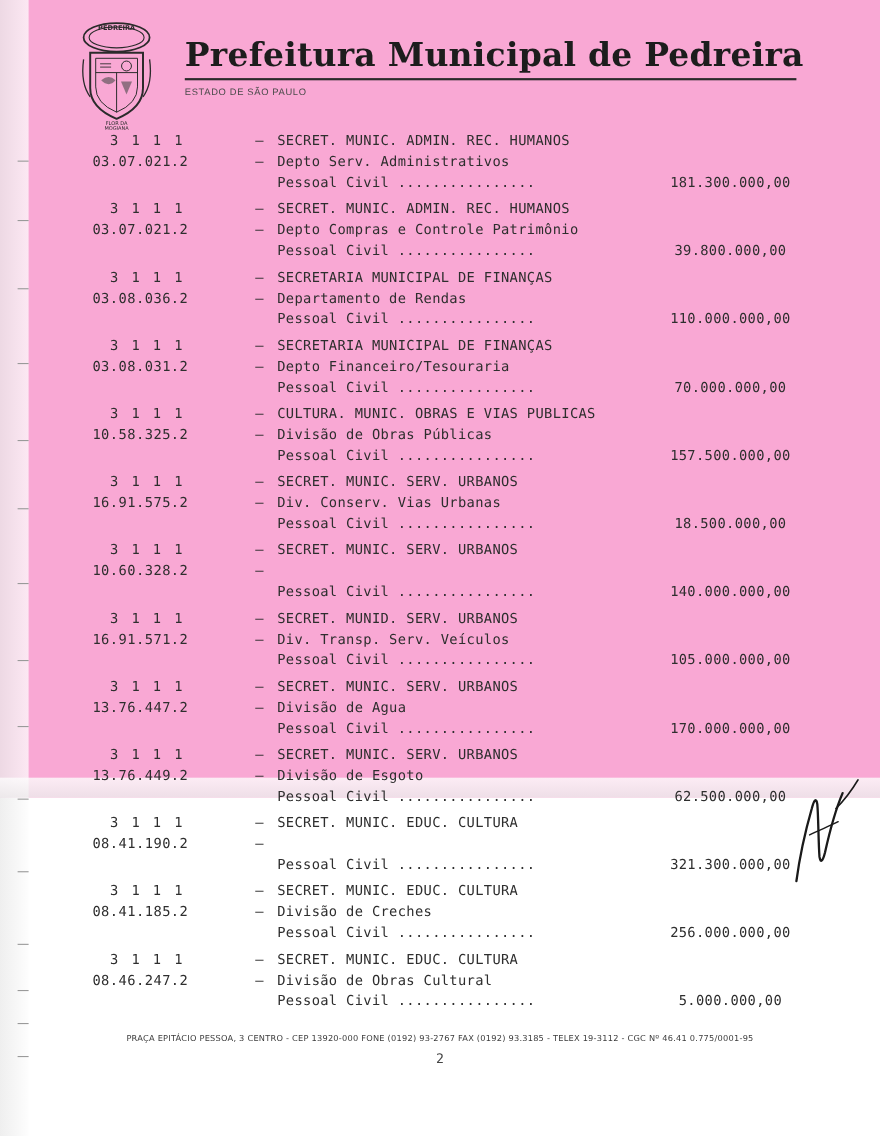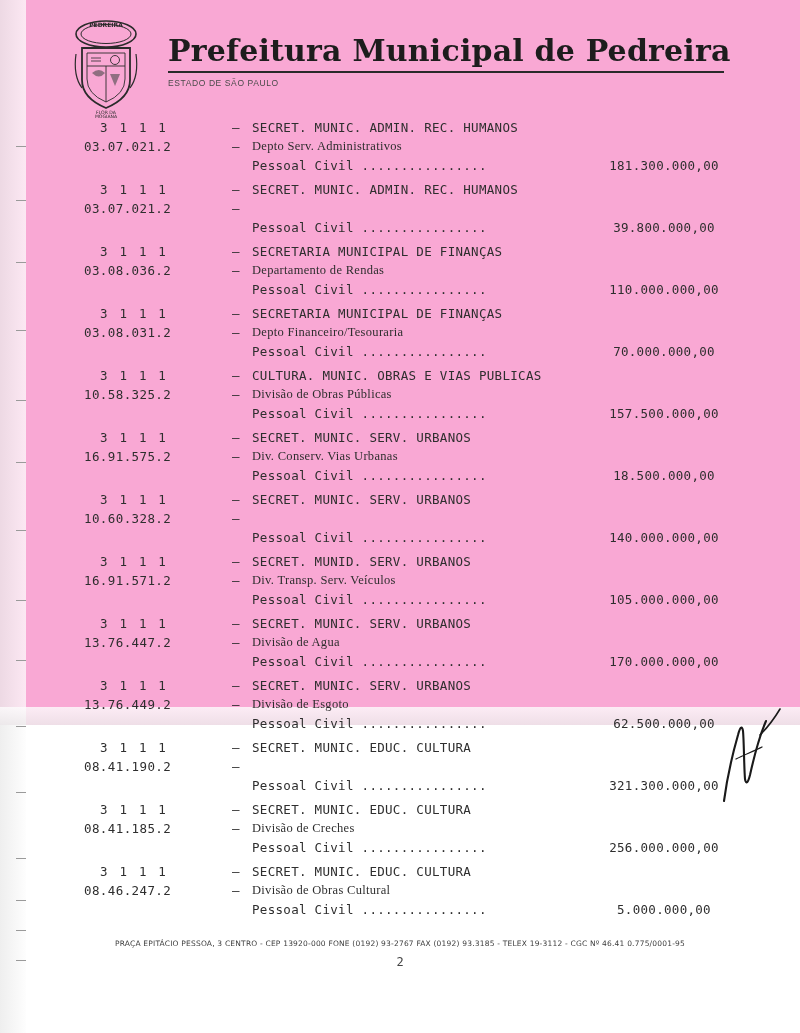--- a/index.html
+++ b/index.html
@@ -121,21 +121,21 @@
     left: 56px; top: 0;
     letter-spacing: 0.4px;
     margin-left: 28px;
   }
   .dash2 {
     position: absolute;
     left: 232px; top: 0;
   }
   .dept {
     position: absolute;
-    left: 252px; top: 0; font-family: Liberation Serif, serif;
+    left: 252px; top: 0;
   }
   .item {
     position: absolute;
     left: 252px; top: 0;
   }
   .amount {
     position: absolute;
     left: 600px; top: 0;
     width: 128px;
     text-align: center;
@@ -238,20 +238,21 @@
       </div>
       <div class="entry">
         <div class="row">
           <span class="code">3 1 1 1</span>
           <span class="dash1">–</span>
           <span class="org">SECRET. MUNIC. ADMIN. REC. HUMANOS</span>
         </div>
         <div class="row">
           <span class="acct">03.07.021.2</span>
           <span class="dash2">–</span>
+          <span class="dept">Depto Compras e Controle Patrimônio</span>
         </div>
         <div class="row">
           <span class="item">Pessoal Civil ................</span>
           <span class="amount">39.800.000,00</span>
         </div>
       </div>
       <div class="entry">
         <div class="row">
           <span class="code">3 1 1 1</span>
           <span class="dash1">–</span>

